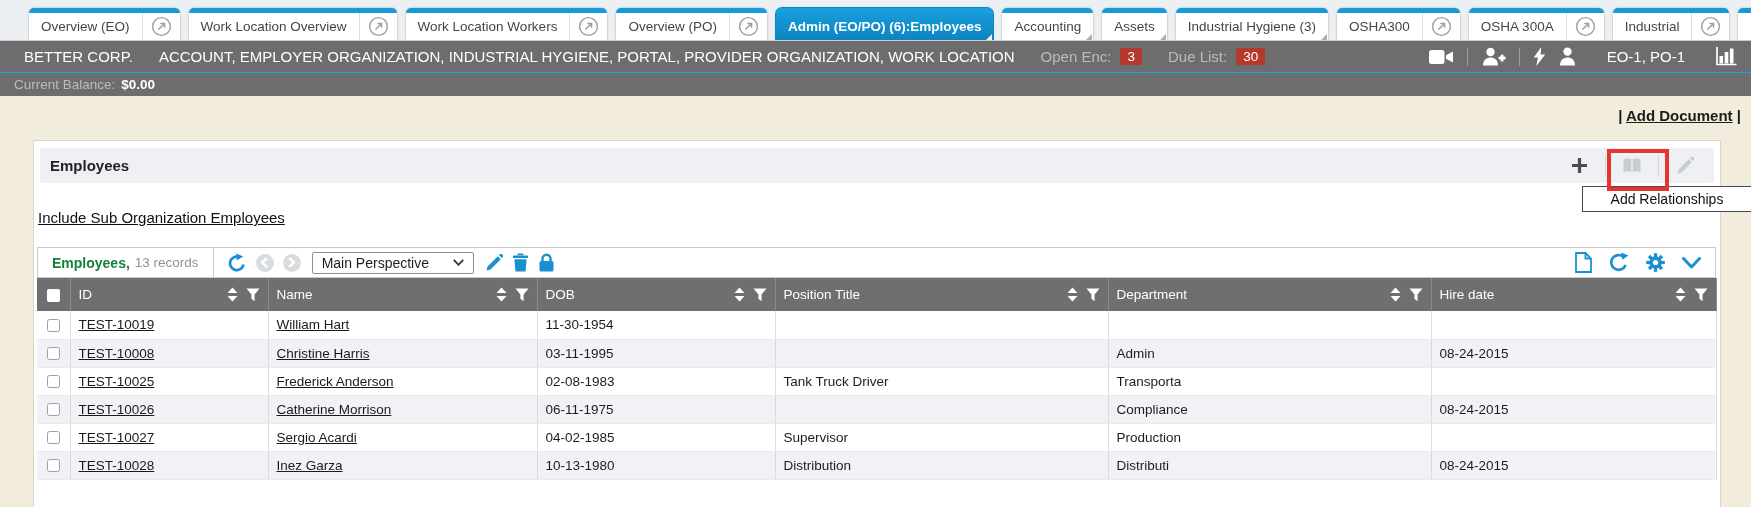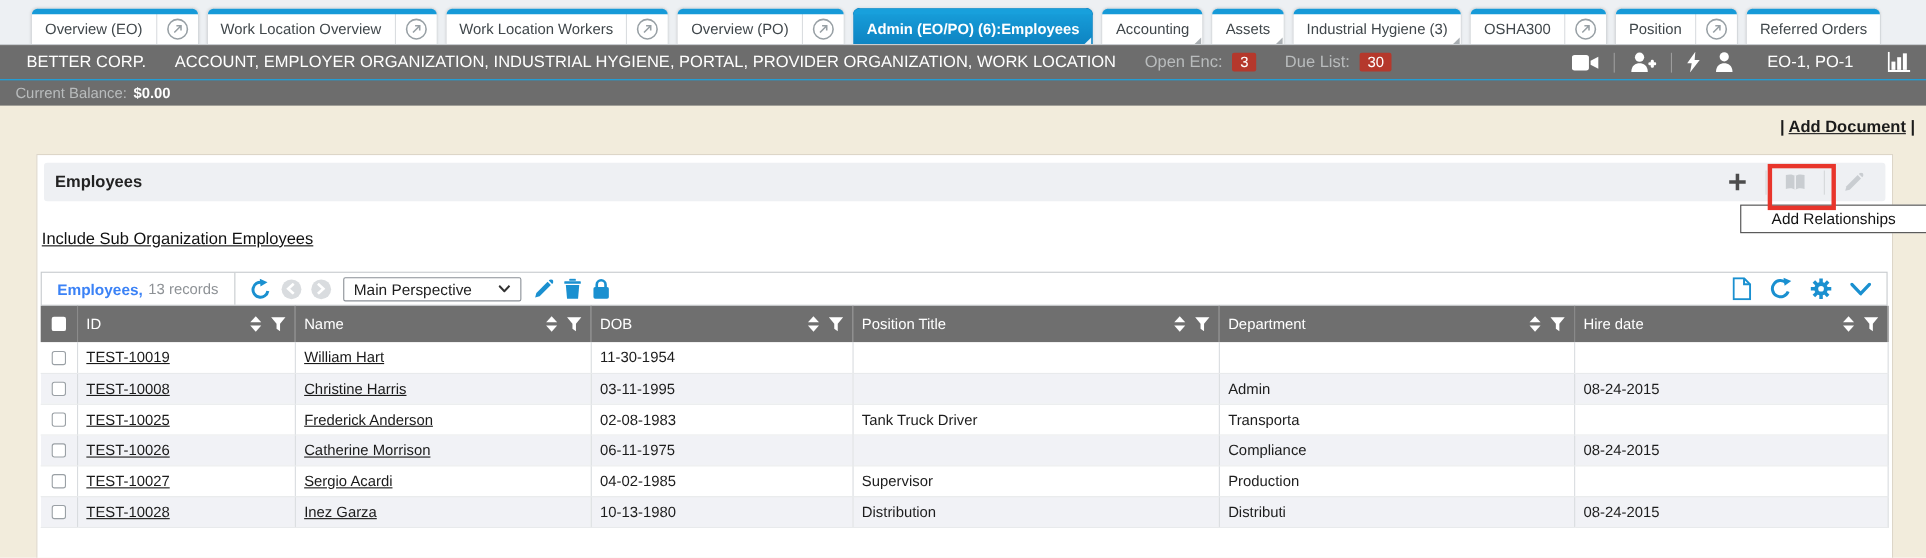--- a/index.html
+++ b/index.html
@@ -63,21 +63,21 @@
              border:1px solid #4a4a4a; display:flex; align-items:center; justify-content:center;
              font-size:14px; color:#111; z-index:30;text-align:right; }
   .redbox { position:absolute; top:149px; left:1607px; width:62px; height:42px;
             border:4px solid #e8352b; z-index:40; }
 
   
   .grid-toolbar { position:absolute; top:106px; left:3px; width:1679px; height:31px; background:#fff;
                   border:1px solid #c6cacd; display:flex; align-items:center; }
   .gt-label { height:100%; display:flex; align-items:center; padding:0 14px; border-right:1px solid #c6cacd;
               gap:5px; }
-  .gt-title { font-size:14px; font-weight:bold; color:#3b82f6; }
+  .gt-title { font-size:14px; font-weight:bold; color:#15803d; }
   .gt-count { font-size:13.5px; color:#8e9296; }
   .gt-left { display:flex; align-items:center; gap:9px; padding-left:13px; }
   .circ-btn { width:18px; height:18px; border-radius:50%; background:#d9dcdf; display:flex;
               align-items:center; justify-content:center; cursor:pointer; }
   .perspective { display:flex; align-items:center; gap:24px; border:1px solid #8a9096; background:#fff;
                  padding:2px 9px; font-size:14px; color:#1d1d1d; border-radius:2px; cursor:pointer; margin:0 2px; }
   .gt-icon { display:flex; align-items:center; cursor:pointer; }
   .gt-right { margin-left:auto; display:flex; align-items:center; gap:16px; padding-right:14px; }
 
   
@@ -187,24 +187,35 @@
         <span class="tab-label">OSHA300</span>
         <span class="tab-ext">
           <svg width="21" height="21" viewBox="0 0 22 22">
             <circle cx="11" cy="11" r="9.3" fill="none" stroke="#98a0a5" stroke-width="1.5"></circle>
             <path d="M7.8 14.2 L14 8 M9.8 7.8 L14.2 7.8 L14.2 12.2" fill="none" stroke="#98a0a5" stroke-width="1.5"></path>
           </svg>
         </span>
 
       </div>
 
-
-      <div class="tab" data-variant="ext">
-        <span class="tab-strip"></span>
-        <span class="tab-label">Position</span>
+      <div class="tab" data-variant="ext">
+        <span class="tab-strip"></span>
+        <span class="tab-label">OSHA 300A</span>
+        <span class="tab-ext">
+          <svg width="21" height="21" viewBox="0 0 22 22">
+            <circle cx="11" cy="11" r="9.3" fill="none" stroke="#98a0a5" stroke-width="1.5"></circle>
+            <path d="M7.8 14.2 L14 8 M9.8 7.8 L14.2 7.8 L14.2 12.2" fill="none" stroke="#98a0a5" stroke-width="1.5"></path>
+          </svg>
+        </span>
+
+      </div>
+
+      <div class="tab" data-variant="ext">
+        <span class="tab-strip"></span>
+        <span class="tab-label">Industrial</span>
         <span class="tab-ext">
           <svg width="21" height="21" viewBox="0 0 22 22">
             <circle cx="11" cy="11" r="9.3" fill="none" stroke="#98a0a5" stroke-width="1.5"></circle>
             <path d="M7.8 14.2 L14 8 M9.8 7.8 L14.2 7.8 L14.2 12.2" fill="none" stroke="#98a0a5" stroke-width="1.5"></path>
           </svg>
         </span>
 
       </div>
 
       <div class="tab" data-variant="ext">

